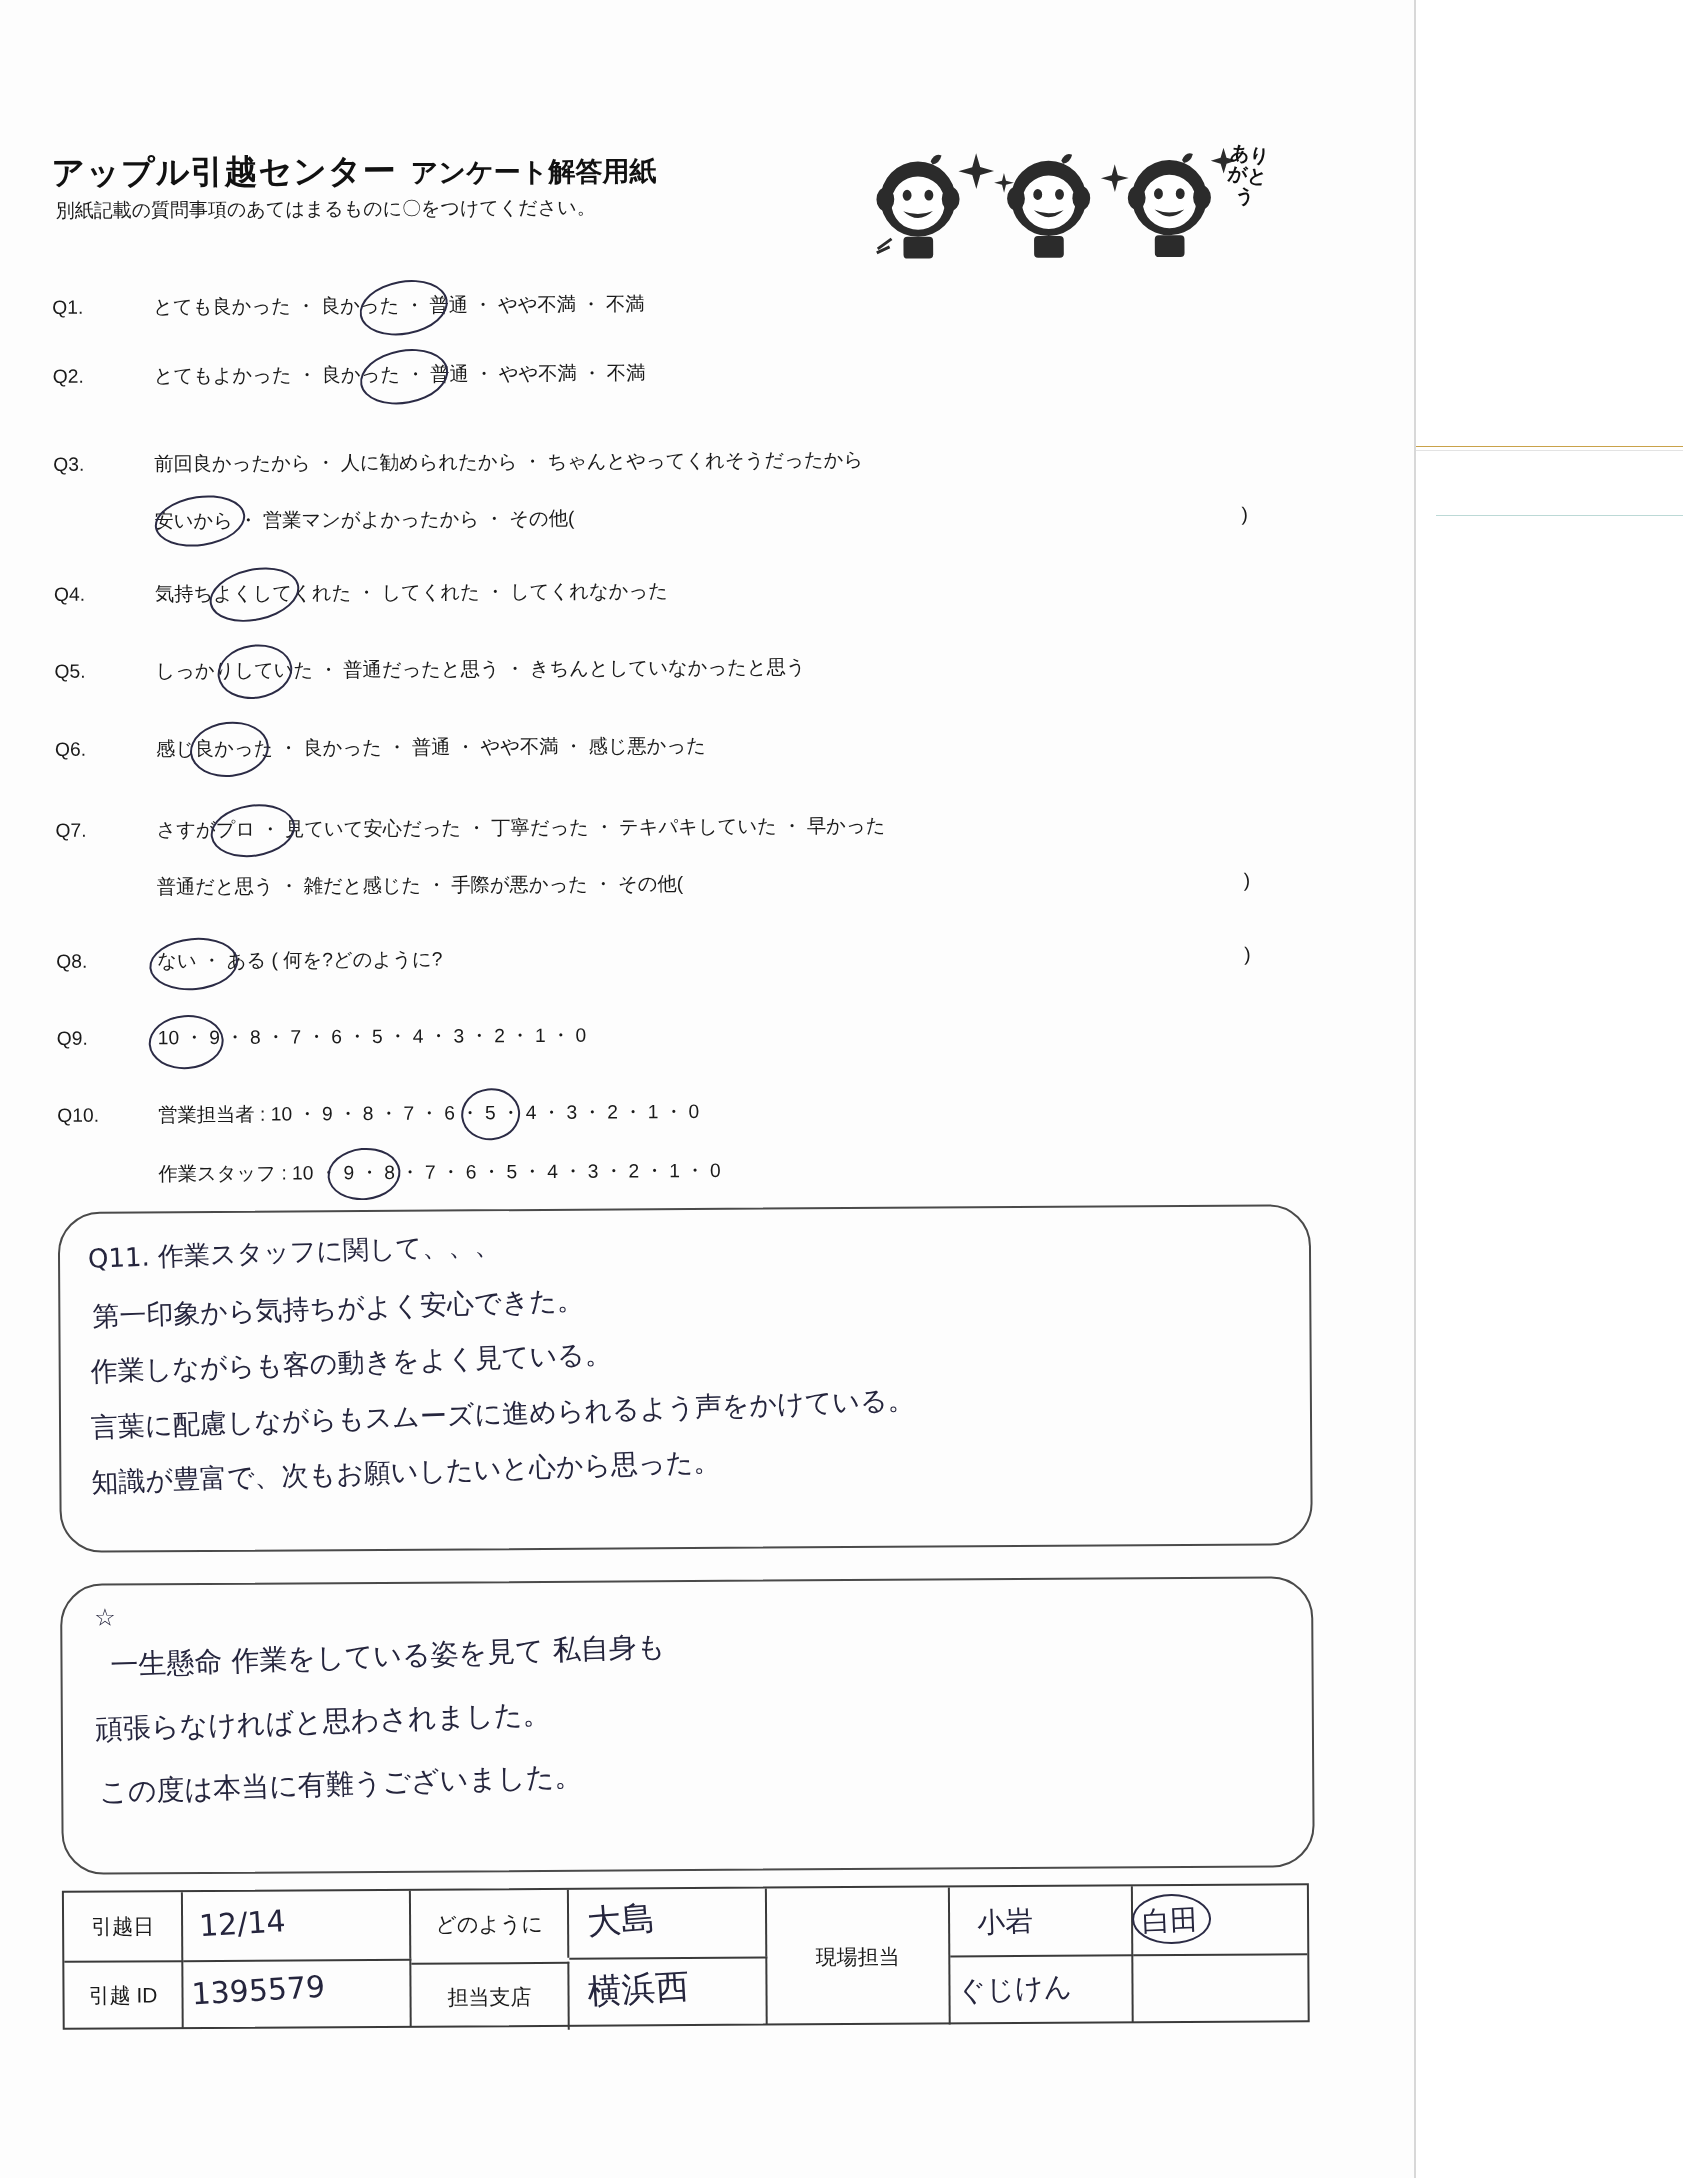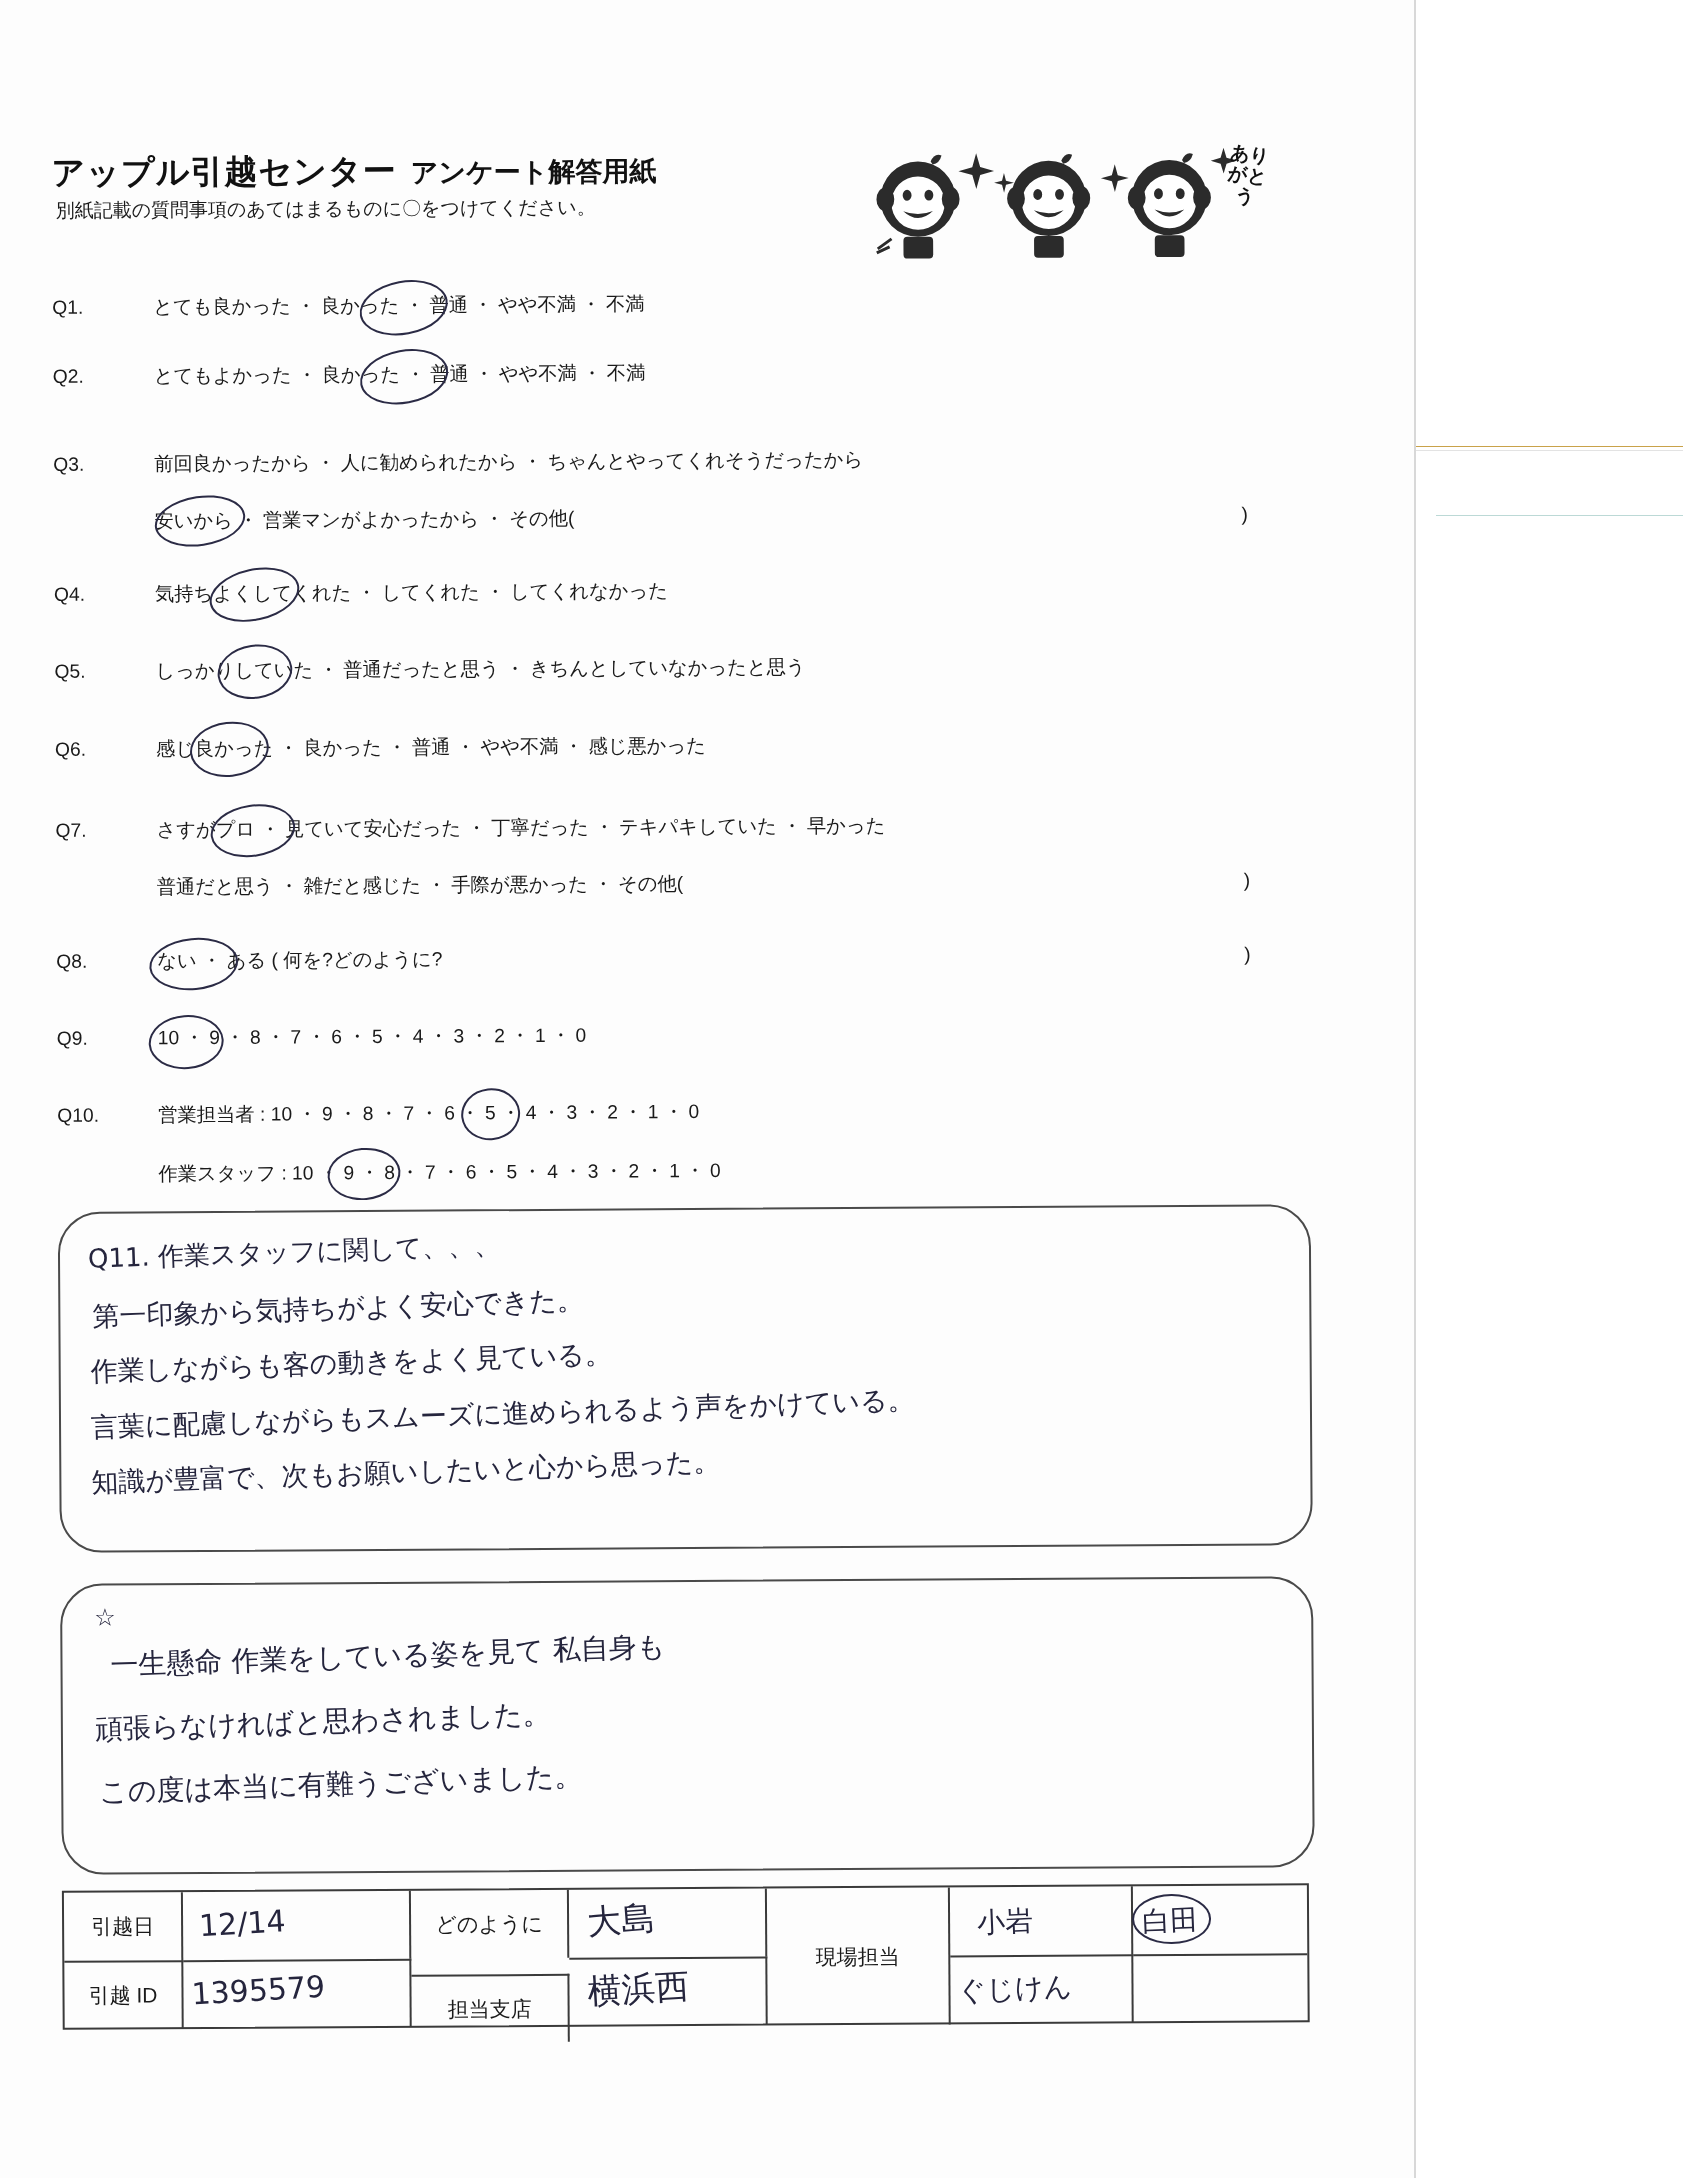--- a/index.html
+++ b/index.html
@@ -333,21 +333,21 @@
       <div class="ft-cell" style="left:0;    top:0;   width:119px; height:68px;">引越日</div>
       <div class="ft-cell" style="left:119px; top:0;  width:228px; height:68px;"></div>
       <div class="ft-cell" style="left:347px; top:0;  width:158px; height:68px;">どのように</div>
       <div class="ft-cell" style="left:505px; top:0;  width:198px; height:68px;"></div>
       <div class="ft-cell" style="left:703px; top:0;  width:183px; height:137px; border-right:2px solid #3a3a3a;">現場担当</div>
       <div class="ft-cell" style="left:886px; top:0;  width:183px; height:68px;"></div>
       <div class="ft-cell" style="left:1069px; top:0; width:174px; height:68px; border-right:none;"></div>
 
       <div class="ft-cell ft-row2" style="left:0;    top:68px; width:119px; height:68px;">引越 ID</div>
       <div class="ft-cell ft-row2" style="left:119px; top:68px; width:228px; height:68px;"></div>
-      <div class="ft-cell ft-row2" style="left:347px; top:84px; width:158px; height:68px;">担当支店</div>
+      <div class="ft-cell ft-row2" style="left:347px; top:72px; width:158px; height:68px;">担当支店</div>
       <div class="ft-cell ft-row2" style="left:505px; top:68px; width:198px; height:68px;"></div>
       <div class="ft-cell ft-row2" style="left:886px; top:68px; width:183px; height:68px;"></div>
       <div class="ft-cell ft-row2" style="left:1069px; top:68px; width:174px; height:68px; border-right:none;"></div>
     </div>
 
     <div class="ft-hw" style="left:194px; top:1903px; transform:rotate(-3deg);">12/14</div>
     <div class="ft-hw" style="left:186px; top:1970px; transform:rotate(-3deg);">1395579</div>
     <div class="ft-hw" style="left:582px; top:1897px; font-size:34px; transform:rotate(-4deg);">大島</div>
     <div class="ft-hw" style="left:582px; top:1966px; font-size:34px; transform:rotate(-3deg);">横浜西</div>
     <div class="ft-hw" style="left:972px; top:1905px; font-size:28px; transform:rotate(-2deg);">小岩</div>

